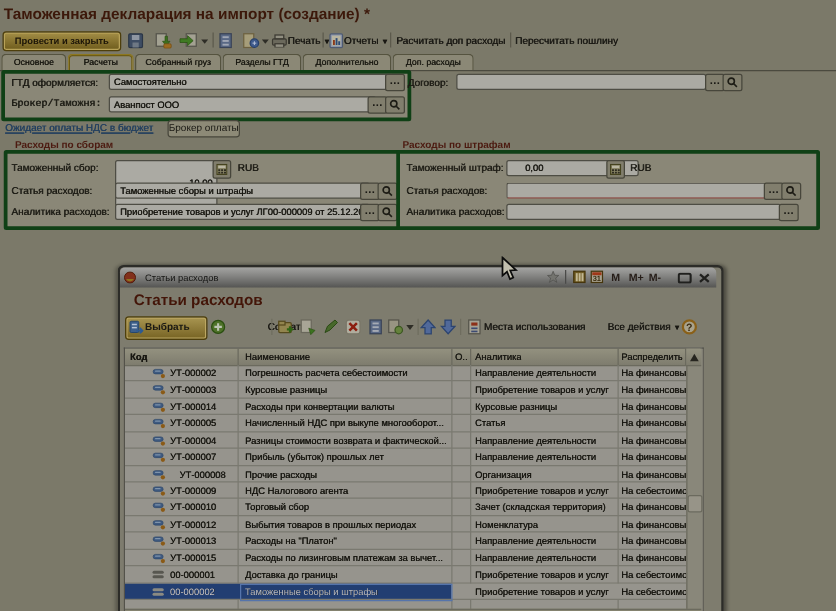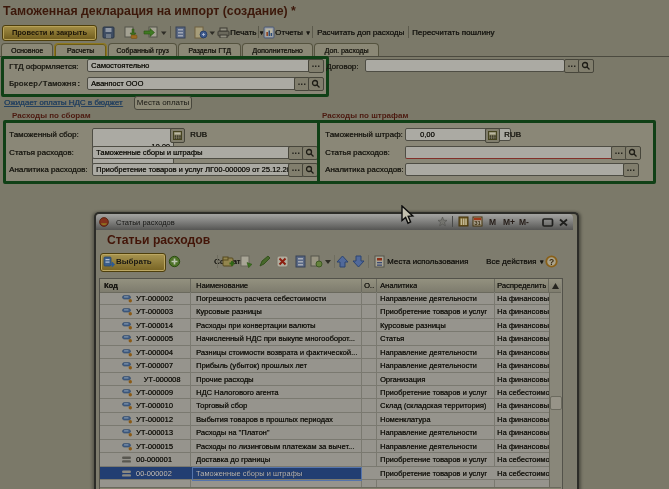--- a/index.html
+++ b/index.html
@@ -93,21 +93,21 @@
 
 <div class="lbl" style="left:326px;top:62px;">Договор:</div>
 <div class="inp" style="left:365px;top:59px;width:198px;height:11px;"></div>
 <div class="sbtn" style="left:564px;top:59px;width:14px;height:12px;line-height:9px;font-weight:bold;font-size:9px;letter-spacing:0.3px;">...</div>
 <div class="sbtn" style="left:578px;top:59px;width:14px;height:12px;"><svg width="10" height="10" style="margin-top:1px">
         <circle cx="4" cy="4" r="2.5" fill="none" stroke="#1d1c15" stroke-width="1.3"></circle>
         <line x1="6" y1="6" x2="8.5" y2="8.5" stroke="#1d1c15" stroke-width="1.3"></line>
       </svg></div>
 
 <div class="abs" style="left:4px;top:98px;font-size:8px;color:#24405f;text-decoration:underline;text-shadow:0.3px 0 0 #24405f;white-space:nowrap;">Ожидает оплаты НДС в бюджет</div>
-<div class="sbtn" style="left:134px;top:96px;width:56px;height:12px;line-height:12px;border-radius:3px;background:#8d8a77;">Места оплаты</div>
+<div class="sbtn" style="left:134px;top:96px;width:56px;height:12px;line-height:12px;border-radius:3px;background:#8d8a77;">Брокер оплаты</div>
 
 <div class="mhead" style="left:12px;top:111px;">Расходы по сборам</div>
 <div class="mhead" style="left:322px;top:111px;">Расходы по штрафам</div>
 
 <div class="gbox" style="left:3px;top:120px;width:319px;height:58px;"></div>
 <div class="lbl" style="left:9px;top:130px;">Таможенный сбор:</div>
 <div class="inp" style="left:92px;top:128px;width:74px;height:11px;line-height:11px;text-align:right;padding:12px 3px;">10,00</div>
 <div class="sbtn" style="left:170px;top:128px;width:13px;height:13px;"><svg width="9" height="9" style="margin-top:2px">
         <rect x="0.5" y="0.5" width="8" height="8" fill="#8a8666" stroke="#45431f"></rect>
         <rect x="1.6" y="1.6" width="5.8" height="1.8" fill="#b9b6a2"></rect>
@@ -358,21 +358,21 @@
 <div class="abs rowtxt" style="left:380px;top:388px;width:112px;color:#16150f;">Приобретение товаров и услуг</div>
 <div class="abs rowtxt" style="left:497px;top:388px;width:52px;color:#16150f;">На себестоимость</div>
 <div class="abs" style="left:100px;top:412px;width:449px;height:1px;background:#7a7970;"></div>
 <svg class="abs" style="left:121px;top:401px" width="12" height="9">
         <rect x="1.5" y="1.5" width="8" height="3.6" rx="1.8" fill="#3f5a80" stroke="#284466" stroke-width="0.5"></rect>
         <rect x="3" y="2.3" width="4.5" height="1.1" rx="0.5" fill="#7e93aa"></rect>
         <circle cx="9.3" cy="6.8" r="1.7" fill="#8a5a16"></circle>
       </svg>
 <div class="abs rowtxt" style="left:136px;top:401px;width:52px;color:#16150f;">УТ-000010</div>
 <div class="abs rowtxt" style="left:196px;top:401px;width:163px;color:#16150f;">Торговый сбор</div>
-<div class="abs rowtxt" style="left:380px;top:401px;width:112px;color:#16150f;">Склад (складская территория)</div>
+<div class="abs rowtxt" style="left:380px;top:401px;width:112px;color:#16150f;">Зачет (складская территория)</div>
 <div class="abs rowtxt" style="left:497px;top:401px;width:52px;color:#16150f;">На финансовый результат</div>
 <div class="abs" style="left:100px;top:425px;width:449px;height:1px;background:#7a7970;"></div>
 <svg class="abs" style="left:121px;top:415px" width="12" height="9">
         <rect x="1.5" y="1.5" width="8" height="3.6" rx="1.8" fill="#3f5a80" stroke="#284466" stroke-width="0.5"></rect>
         <rect x="3" y="2.3" width="4.5" height="1.1" rx="0.5" fill="#7e93aa"></rect>
         <circle cx="9.3" cy="6.8" r="1.7" fill="#8a5a16"></circle>
       </svg>
 <div class="abs rowtxt" style="left:136px;top:415px;width:52px;color:#16150f;">УТ-000012</div>
 <div class="abs rowtxt" style="left:196px;top:415px;width:163px;color:#16150f;">Выбытия товаров в прошлых периодах</div>
 <div class="abs rowtxt" style="left:380px;top:415px;width:112px;color:#16150f;">Номенклатура</div>

